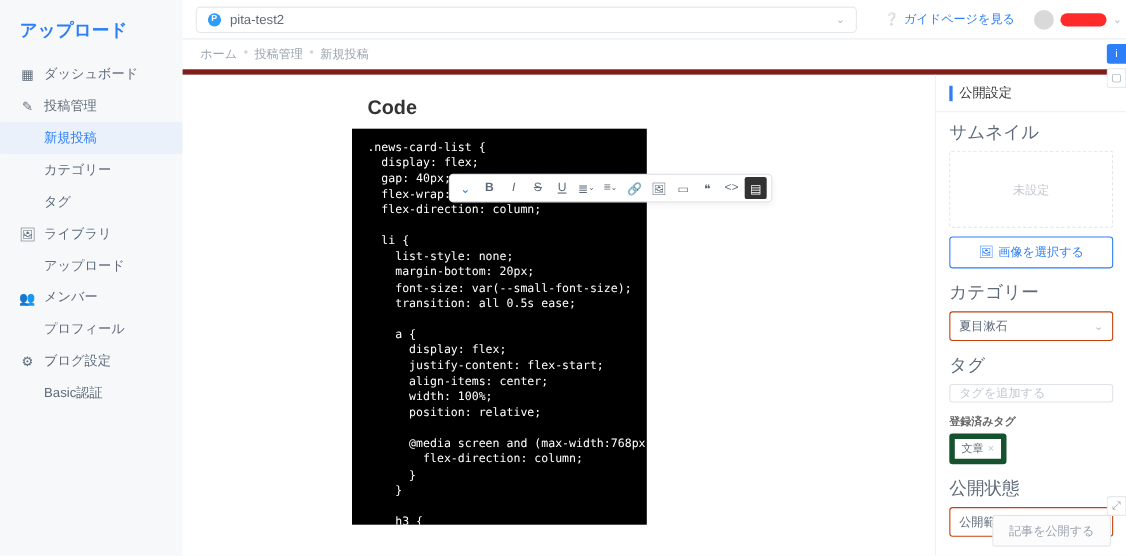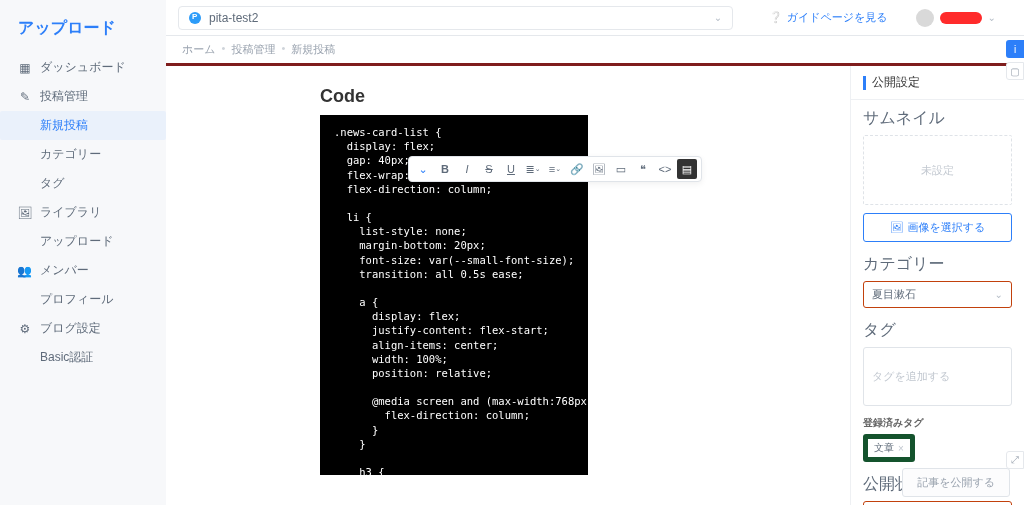--- a/index.html
+++ b/index.html
@@ -5,49 +5,49 @@
     * { box-sizing: border-box; margin: 0; padding: 0; }
     body { font-family: -apple-system, BlinkMacSystemFont, "Segoe UI", Helvetica, Arial, sans-serif; font-size: 12px; color: #333; background: #f7f8fa; width: 1024px; height: 505px; overflow: hidden; }
     .app { display: flex; height: 100%; }
     .sidebar { width: 166px; background: #f7f8fa; padding-top: 12px; flex-shrink: 0; }
     .logo { color: #2d7ff9; font-size: 16px; font-weight: 600; padding: 6px 18px 14px; }
     .nav-item { display: flex; align-items: center; gap: 8px; padding: 6px 18px; color: #5f6b7a; cursor: pointer; }
     .nav-item .icon { width: 14px; display: inline-flex; justify-content: center; }
     .nav-sub { padding: 6px 18px 6px 40px; color: #5f6b7a; cursor: pointer; }
     .nav-sub.active { background: #eaf1fb; color: #2d7ff9; border-radius: 2px; }
     .main { flex: 1; display: flex; flex-direction: column; min-width: 0; }
-    .topbar { display: flex; align-items: center; height: 36px; background: #fff; border-bottom: 1px solid #e5e8ec; gap: 20px; padding-right: 28px; }
+    .topbar { display: flex; align-items: center; height: 36px; background: #fff; border-bottom: 1px solid #e5e8ec; gap: 9px; padding-right: 4px; }
     .site-select { flex: 1; display: flex; align-items: center; gap: 8px; border: 1px solid #e5e8ec; margin: 4px 8px 4px 12px; padding: 4px 10px; border-radius: 4px; background: #fff; }
     .site-dot { width: 12px; height: 12px; border-radius: 50%; background: #2d9cf9; display: inline-block; position: relative; }
     .site-dot::after { content: "P"; color: #fff; font-size: 8px; font-weight: 700; position: absolute; left: 3px; top: 0; }
     .site-name { color: #5f6b7a; }
     .chev { color: #b5bdc7; font-size: 10px; margin-left: auto; }
     .guide-btn { display: flex; align-items: center; gap: 4px; color: #2d7ff9; font-size: 11px; padding: 4px 8px; cursor: pointer; }
     .avatar { width: 18px; height: 18px; border-radius: 50%; background: #d9d9d9; }
     .user-area { display: flex; align-items: center; gap: 6px; cursor: pointer; }
     .scribble { width: 42px; height: 12px; background: #ff2b2b; border-radius: 6px; }
-    .breadcrumb-row { display: flex; align-items: flex-start; padding: 6px 16px; color: #9aa3af; font-size: 11px; background: #fff; border-bottom: 3px solid #7f1d1d; }
+    .breadcrumb-row { display: flex; align-items: flex-start; padding: 6px 16px; color: #9aa3af; font-size: 11px; background: #fff; border-bottom: 5px solid #7f1d1d; }
     .breadcrumb-row .sep { margin: 0 6px; color: #cfd4da; }
     .content-row { display: flex; flex: 1; min-height: 0; }
     .editor-area { flex: 1; background: #fff; margin: 0; position: relative; overflow: hidden; padding: 14px 0 0; }
     .editor-inner { width: 640px; margin: 0 auto 0 150px; }
-    .heading { font-size: 18px; font-weight: 700; color: #333; margin: 6px 0 8px 4px; }
+    .heading { font-size: 18px; font-weight: 700; color: #333; margin: 6px 0 8px 18px; }
     .toolbar { position: absolute; top: 90px; left: 242px; display: flex; background: #fff; border: 1px solid #e0e4e9; border-radius: 4px; box-shadow: 0 2px 6px rgba(0,0,0,0.06); padding: 2px 4px; gap: 2px; z-index: 5; }
     .tb { width: 20px; height: 20px; display: flex; align-items: center; justify-content: center; font-size: 11px; color: #5f6b7a; cursor: pointer; border-radius: 3px; }
     .tb.sel { color: #2d7ff9; }
     .codeblock { background: #000; color: #fff; font-family: Menlo, Consolas, monospace; font-size: 10.5px; line-height: 1.35; padding: 10px 14px; white-space: pre; width: 268px; height: 360px; overflow: hidden; margin-left: 4px; }
     .rail { width: 174px; background: #fff; border-left: 1px solid #eef0f3; display: flex; flex-direction: column; font-size: 11px; overflow: hidden; }
     .rail-header { display: flex; align-items: center; padding: 8px 12px; color: #333; font-size: 12px; border-bottom: 1px solid #eef0f3; }
     .rail-header .bar { width: 3px; height: 14px; background: #2d7ff9; margin-right: 6px; }
     .rail-section { padding: 8px 12px 4px; }
     .rail-label { color: #5f6b7a; font-size: 16px; margin-bottom: 6px; display: block; }
     .thumb { height: 70px; border: 1px dashed #dfe3e8; display: flex; align-items: center; justify-content: center; color: #c2c8d0; font-size: 11px; border-radius: 2px; }
     .btn-outline { width: 100%; border: 1px solid #2d7ff9; color: #2d7ff9; background: #fff; border-radius: 3px; padding: 6px 0; margin-top: 8px; cursor: pointer; display: flex; align-items: center; justify-content: center; gap: 4px; font-size: 11px; }
     .select { width: 100%; border: 1px solid #c2410c; border-radius: 3px; padding: 5px 8px; color: #5f6b7a; background: #fff; display: flex; align-items: center; justify-content: space-between; cursor: pointer; }
-    .tag-input { width: 100%; border: 1px solid #e0e4e9; border-radius: 3px; padding: 21px 8px; color: #c2c8d0; background: #fff; }
+    .tag-input { width: 100%; border: 1px solid #e0e4e9; border-radius: 3px; padding: 0 8px; color: #c2c8d0; background: #fff; }
     .tag-chip { display: inline-flex; align-items: center; border: 5px solid #14532d; border-radius: 3px; padding: 2px 6px 2px 6px; color: #5f6b7a; font-size: 10px; gap: 4px; }
     .tag-chip .x { color: #c2c8d0; cursor: pointer; }
     .reg-label { font-size: 10px; color: #666; font-weight: 700; margin: 10px 0 4px; }
     .publish-btn { position: fixed; right: 14px; bottom: 8px; border: 1px solid #e0e4e9; background: #fcfcfd; color: #9aa3af; padding: 6px 14px; border-radius: 3px; font-size: 11px; }
     .rightchips { position: fixed; right: 0; top: 40px; display: flex; flex-direction: column; gap: 4px; }
     .rc { width: 18px; height: 18px; background: #2d7ff9; color: #fff; display: flex; align-items: center; justify-content: center; font-size: 10px; border-radius: 3px 0 0 3px; }
     .rc.white { background: #fff; border: 1px solid #e5e8ec; color: #9aa3af; }
     .bl-chip { position: fixed; right: 0; bottom: 36px; width: 18px; height: 18px; background: #fff; border: 1px solid #e5e8ec; color: #9aa3af; display: flex; align-items: center; justify-content: center; font-size: 10px; border-radius: 3px 0 0 3px; }
   </style>
 </head>

